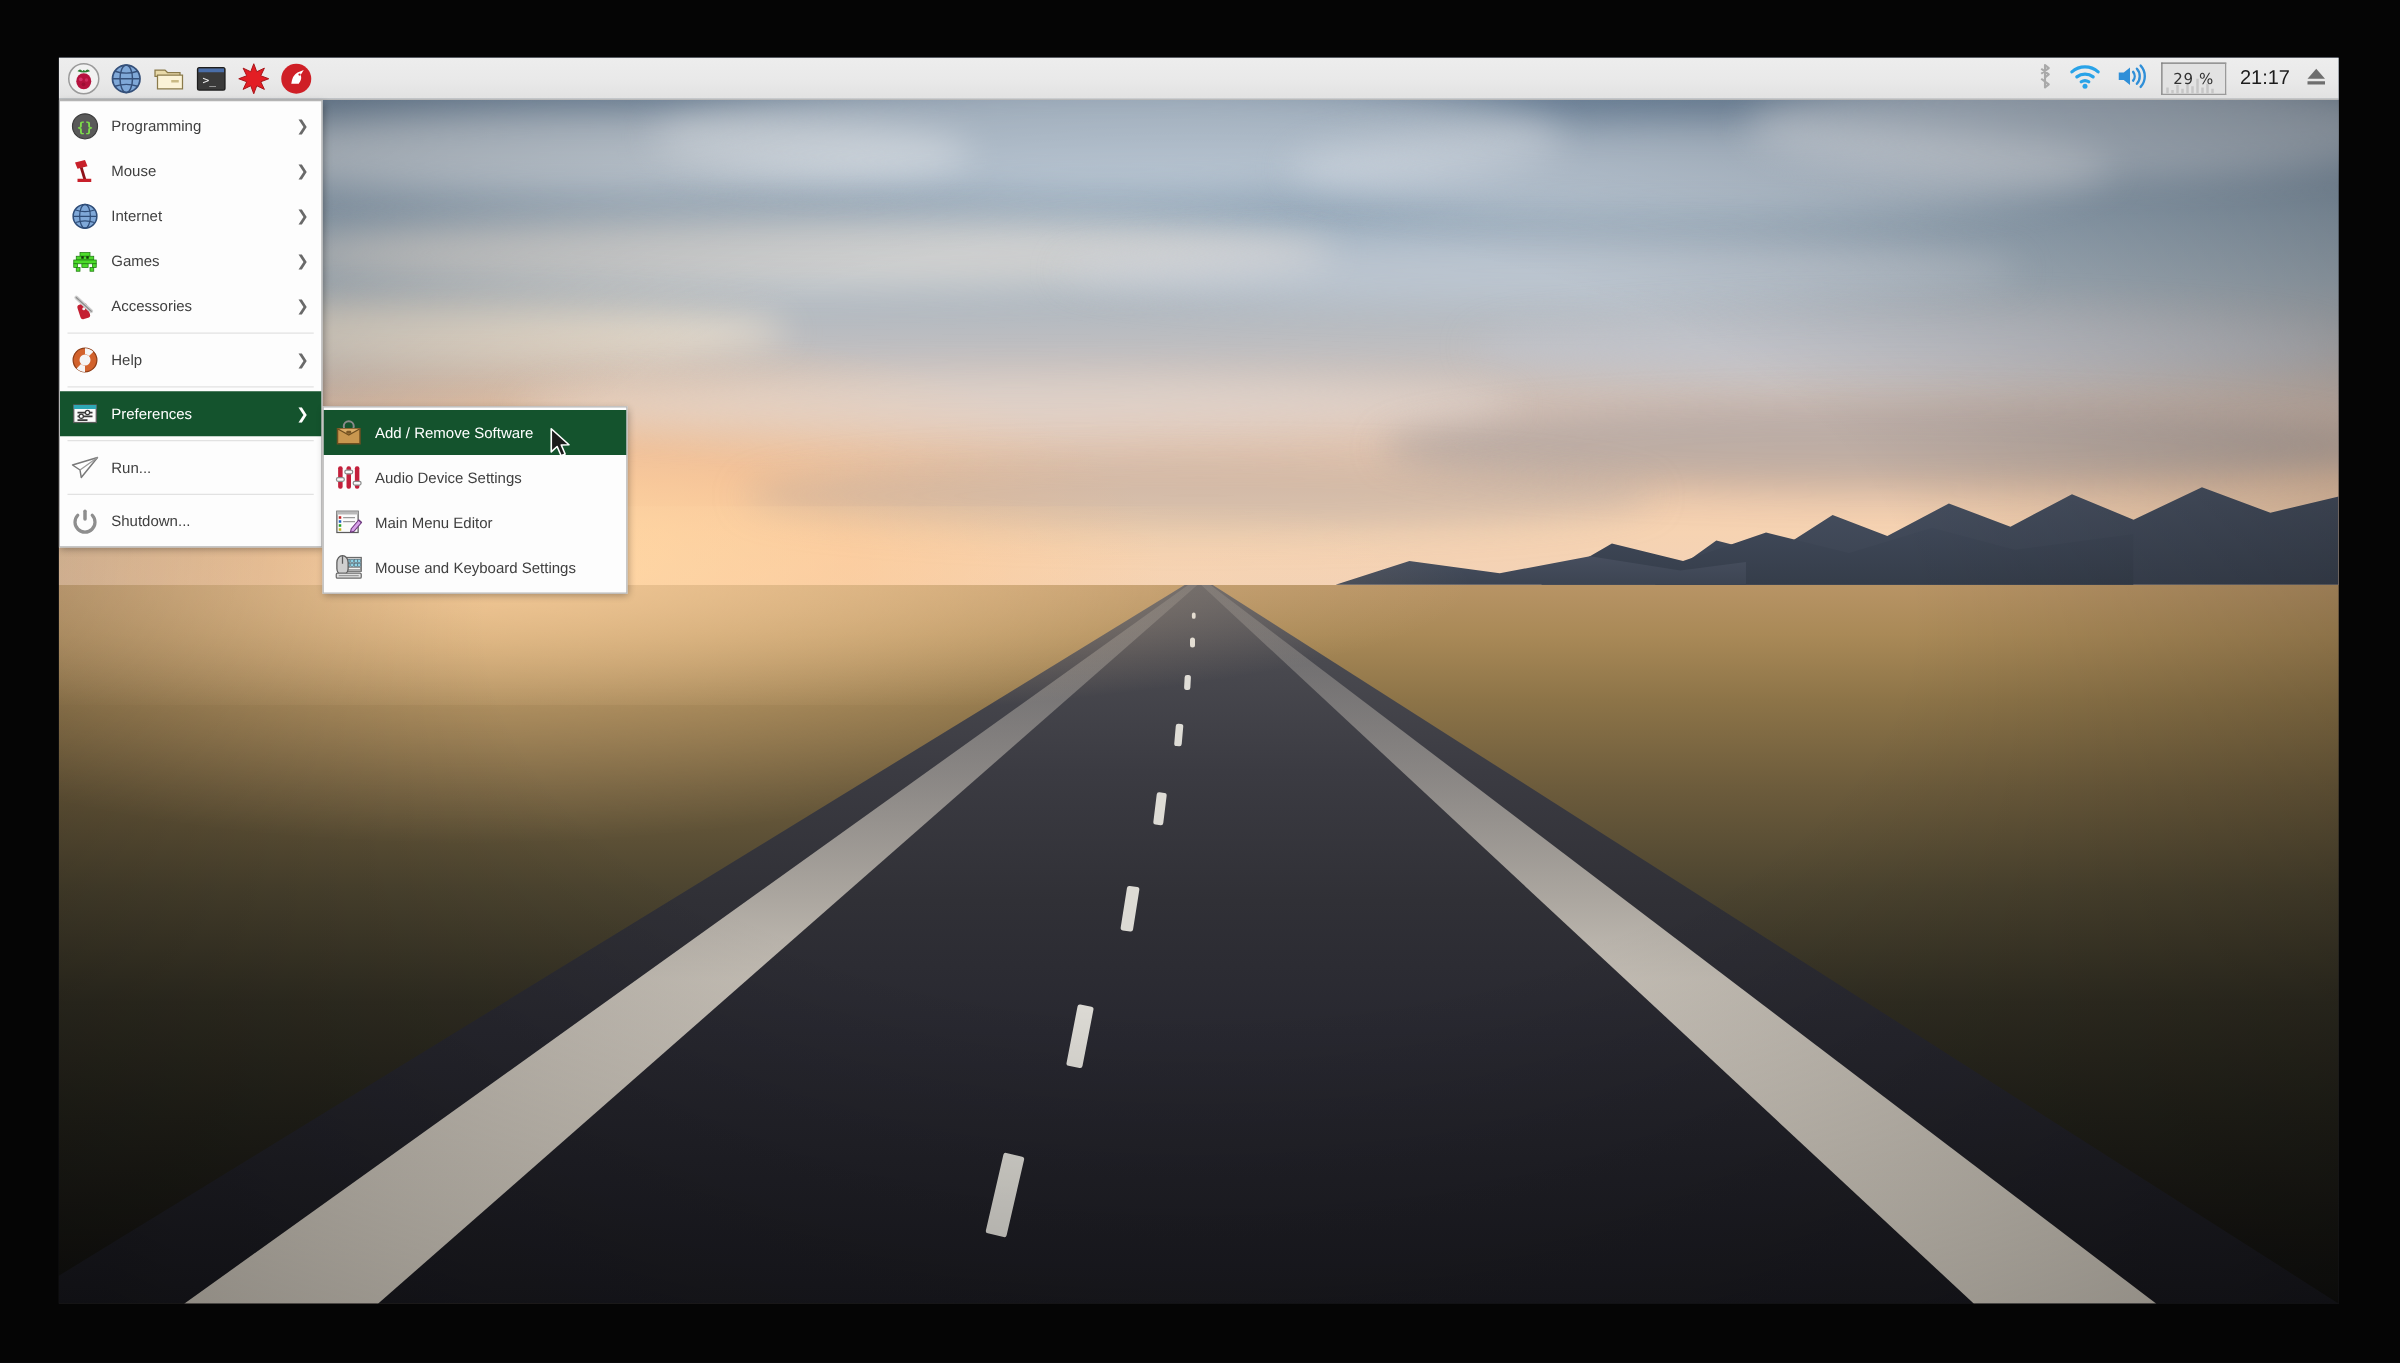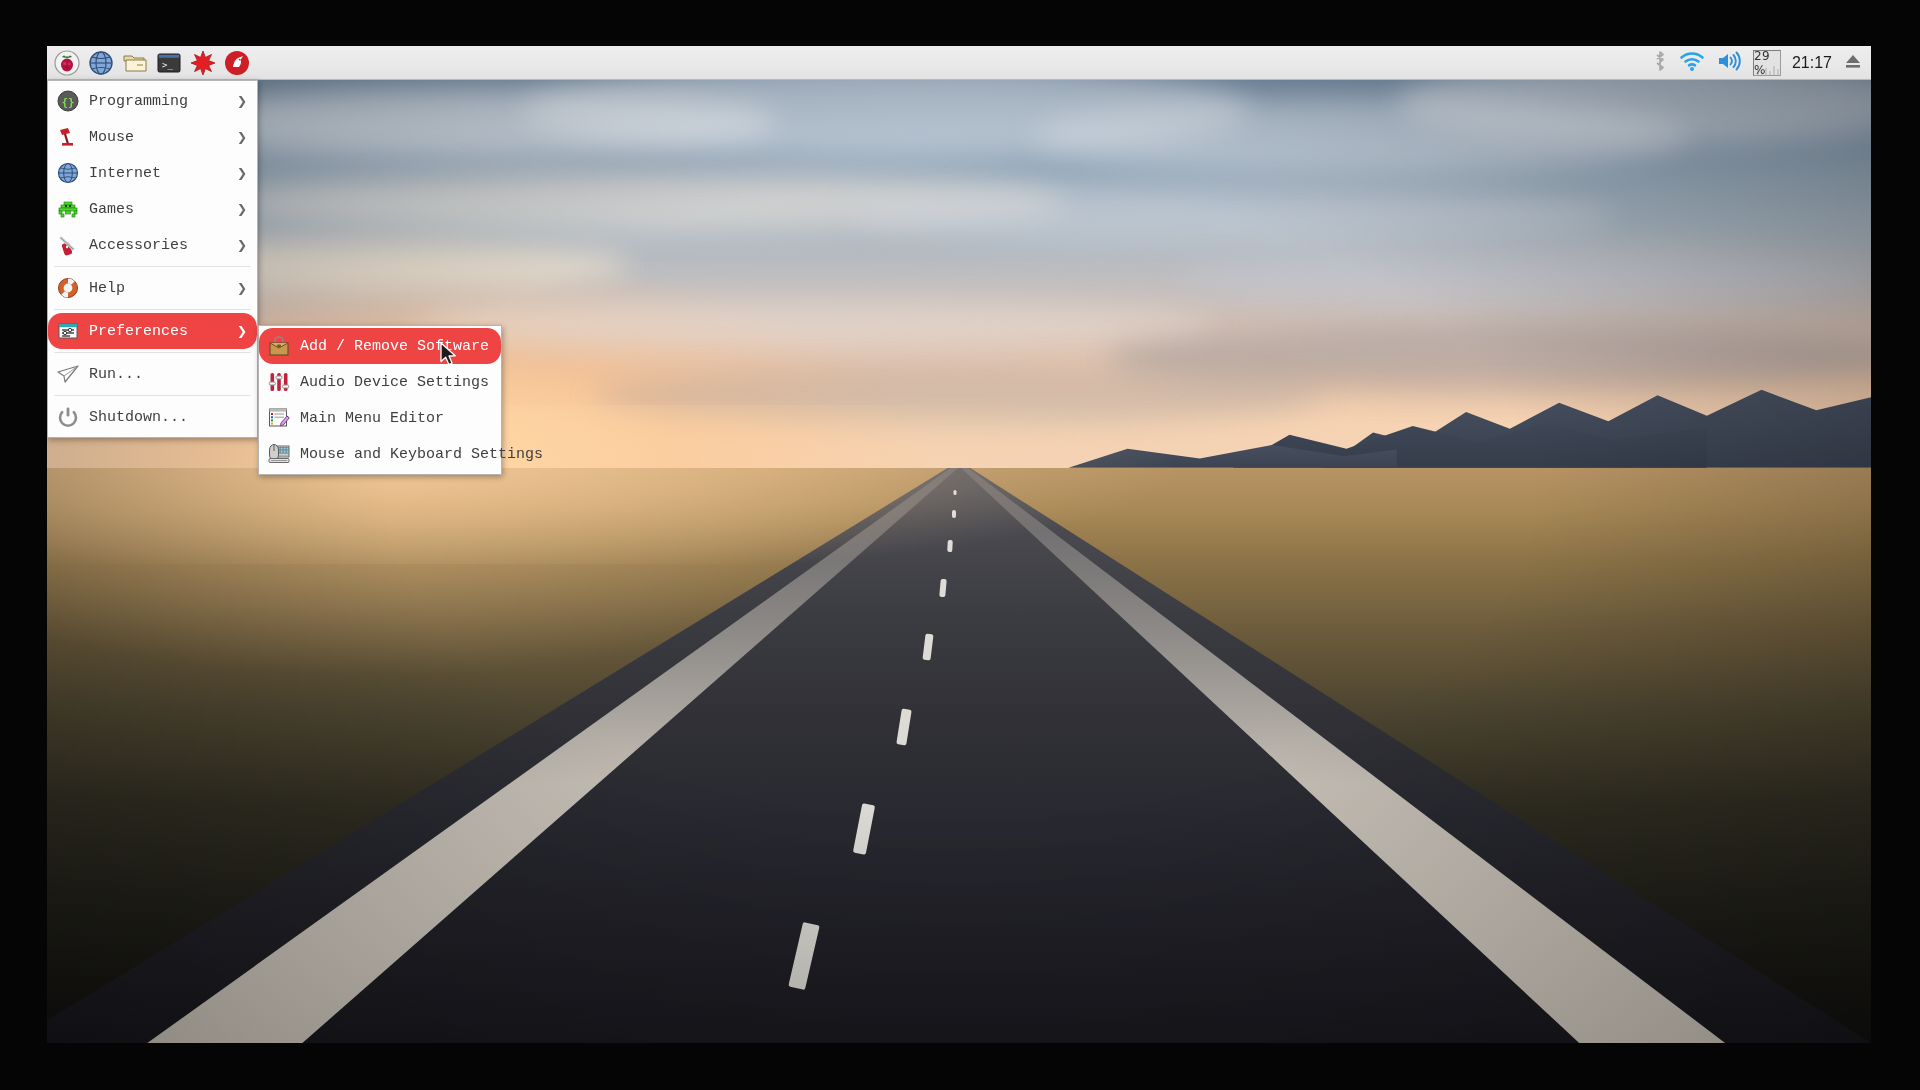--- a/index.html
+++ b/index.html
@@ -87,21 +87,21 @@
   .launchers { display:flex; align-items:center; padding-left:5px; gap:4px; }
   .launch {
     width:30px; height:30px; display:flex; align-items:center; justify-content:center;
     border-radius:3px;
   }
   .launch svg { display:block; }
   .tray {
     margin-left:auto; display:flex; align-items:center; gap:11px; padding-right:8px;
   }
   .cpu-widget {
-    width:28px; height:26px;
+    width:52px; height:26px;
     border:1px solid #9a9a9a;
     border-top-color:#7d7d7d; border-left-color:#7d7d7d;
     background:#e2e2e2;
     display:flex; align-items:center; justify-content:center;
     position:relative; overflow:hidden;
   }
   .cpu-widget .bars { position:absolute; inset:0; }
   .cpu-widget .bars i { position:absolute; bottom:0; width:2px; background:#c6c6c6; }
   .cpu-text {
     position:relative; font-size:12px; color:#333; letter-spacing:.5px;
@@ -125,29 +125,29 @@
     display:flex; align-items:center;
     height:36px; padding:0 8px;
     position:relative;
     cursor:default;
   }
   .mi .ico {
     width:24px; height:24px; margin-right:9px;
     display:flex; align-items:center; justify-content:center; flex:0 0 24px;
   }
   .mi .lbl {
-    font-size:15px; color:#3f3f3f;
-    font-family:Liberation Mono, monospace;
+    font-size:12px; color:#3f3f3f;
+    font-family:Liberation Sans, sans-serif;
     white-space:nowrap;
   }
   .mi .arrow {
     margin-left:auto; font-size:12px; color:#6a6a6a; padding-right:2px;
     font-family:"DejaVu Sans", sans-serif;
   }
-  .mi.sel { background:#ef4444;border-radius:14px; }
+  .mi.sel { background:#14532d; }
   .mi.sel .lbl, .mi.sel .arrow { color:#ffffff; }
   .sep { height:1px; background:#e2e2e2; margin:3px 6px; }
 
   
   #cursor { position:absolute; z-index:90; pointer-events:none; }
 </style>
 </head>
 <body>
 
 <div id="screen">

